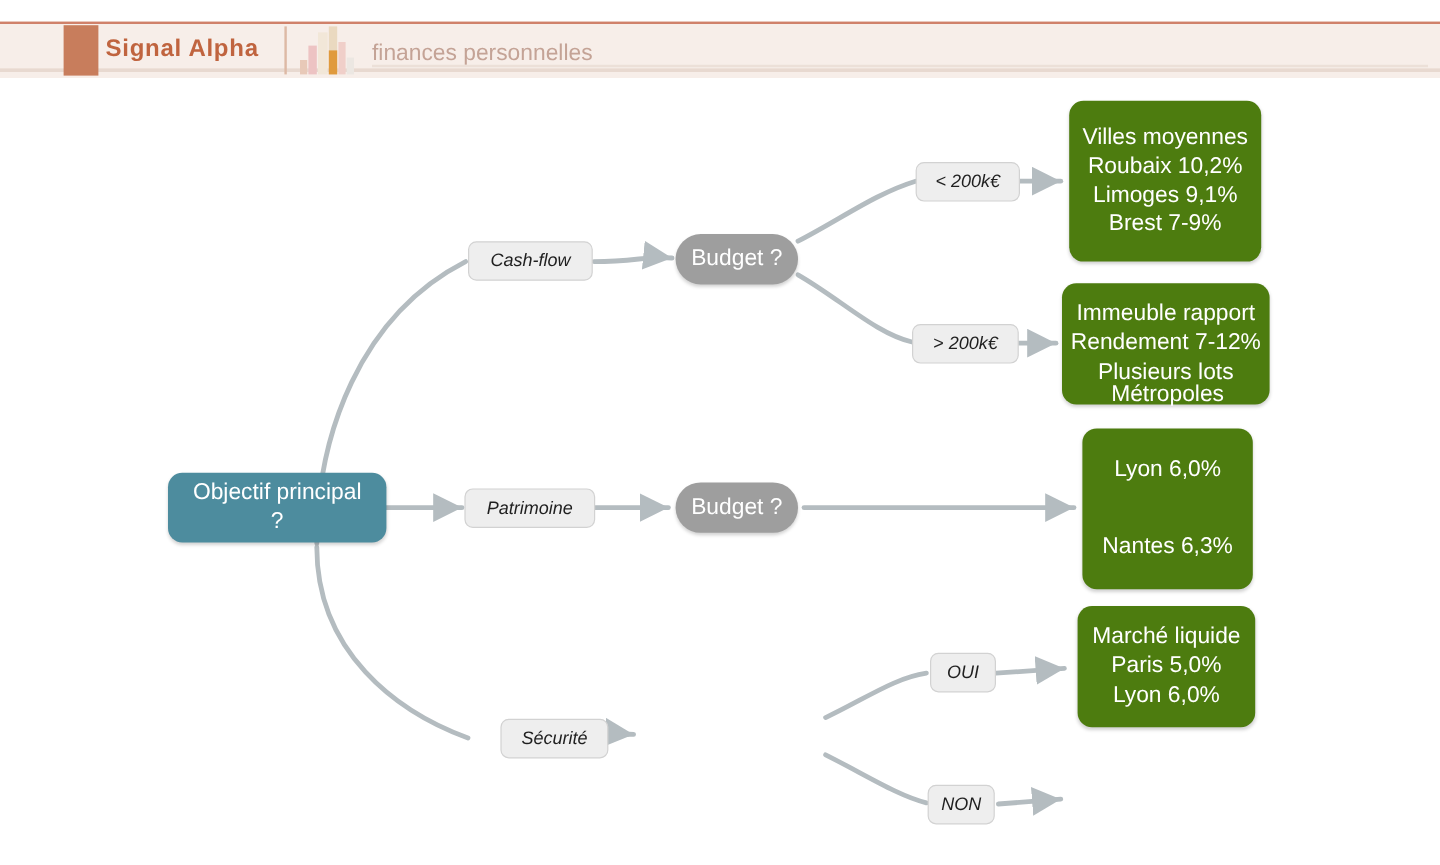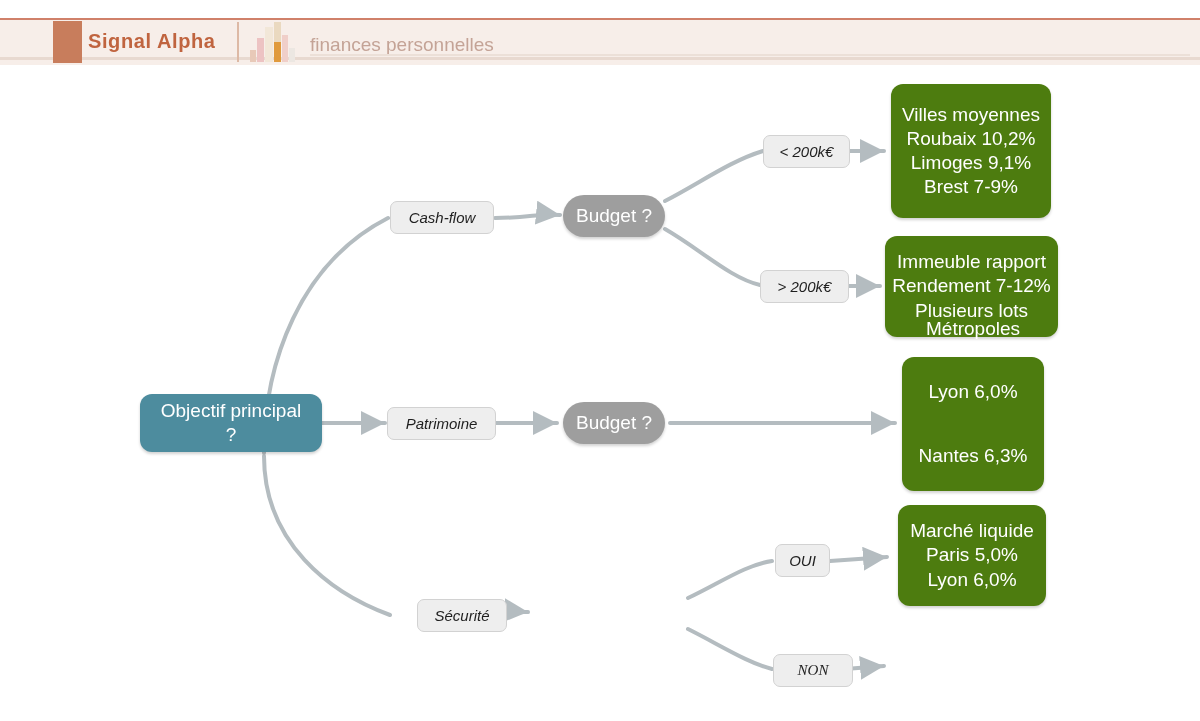--- a/index.html
+++ b/index.html
@@ -262,17 +262,17 @@
 
   <div class="edge-label" style="left:775px; top:481px; width:55px; height:33px;">
     <span>OUI</span>
   </div>
   <div class="node node-leaf" style="left:898px; top:442px; width:148px; height:101px;">
     <span class="node-line">Marché liquide</span>
     <span class="node-line">Paris 5,0%</span>
     <span class="node-line">Lyon 6,0%</span>
   </div>
 
-  <div class="edge-label" style="left:773px; top:591px; width:80px; height:33px;font-family:Liberation Serif, serif;">
+  <div class="edge-label" style="left:773px; top:591px; width:56px; height:33px;">
     <span>NON</span>
   </div>
 
 </div>
 
 </body></html>

